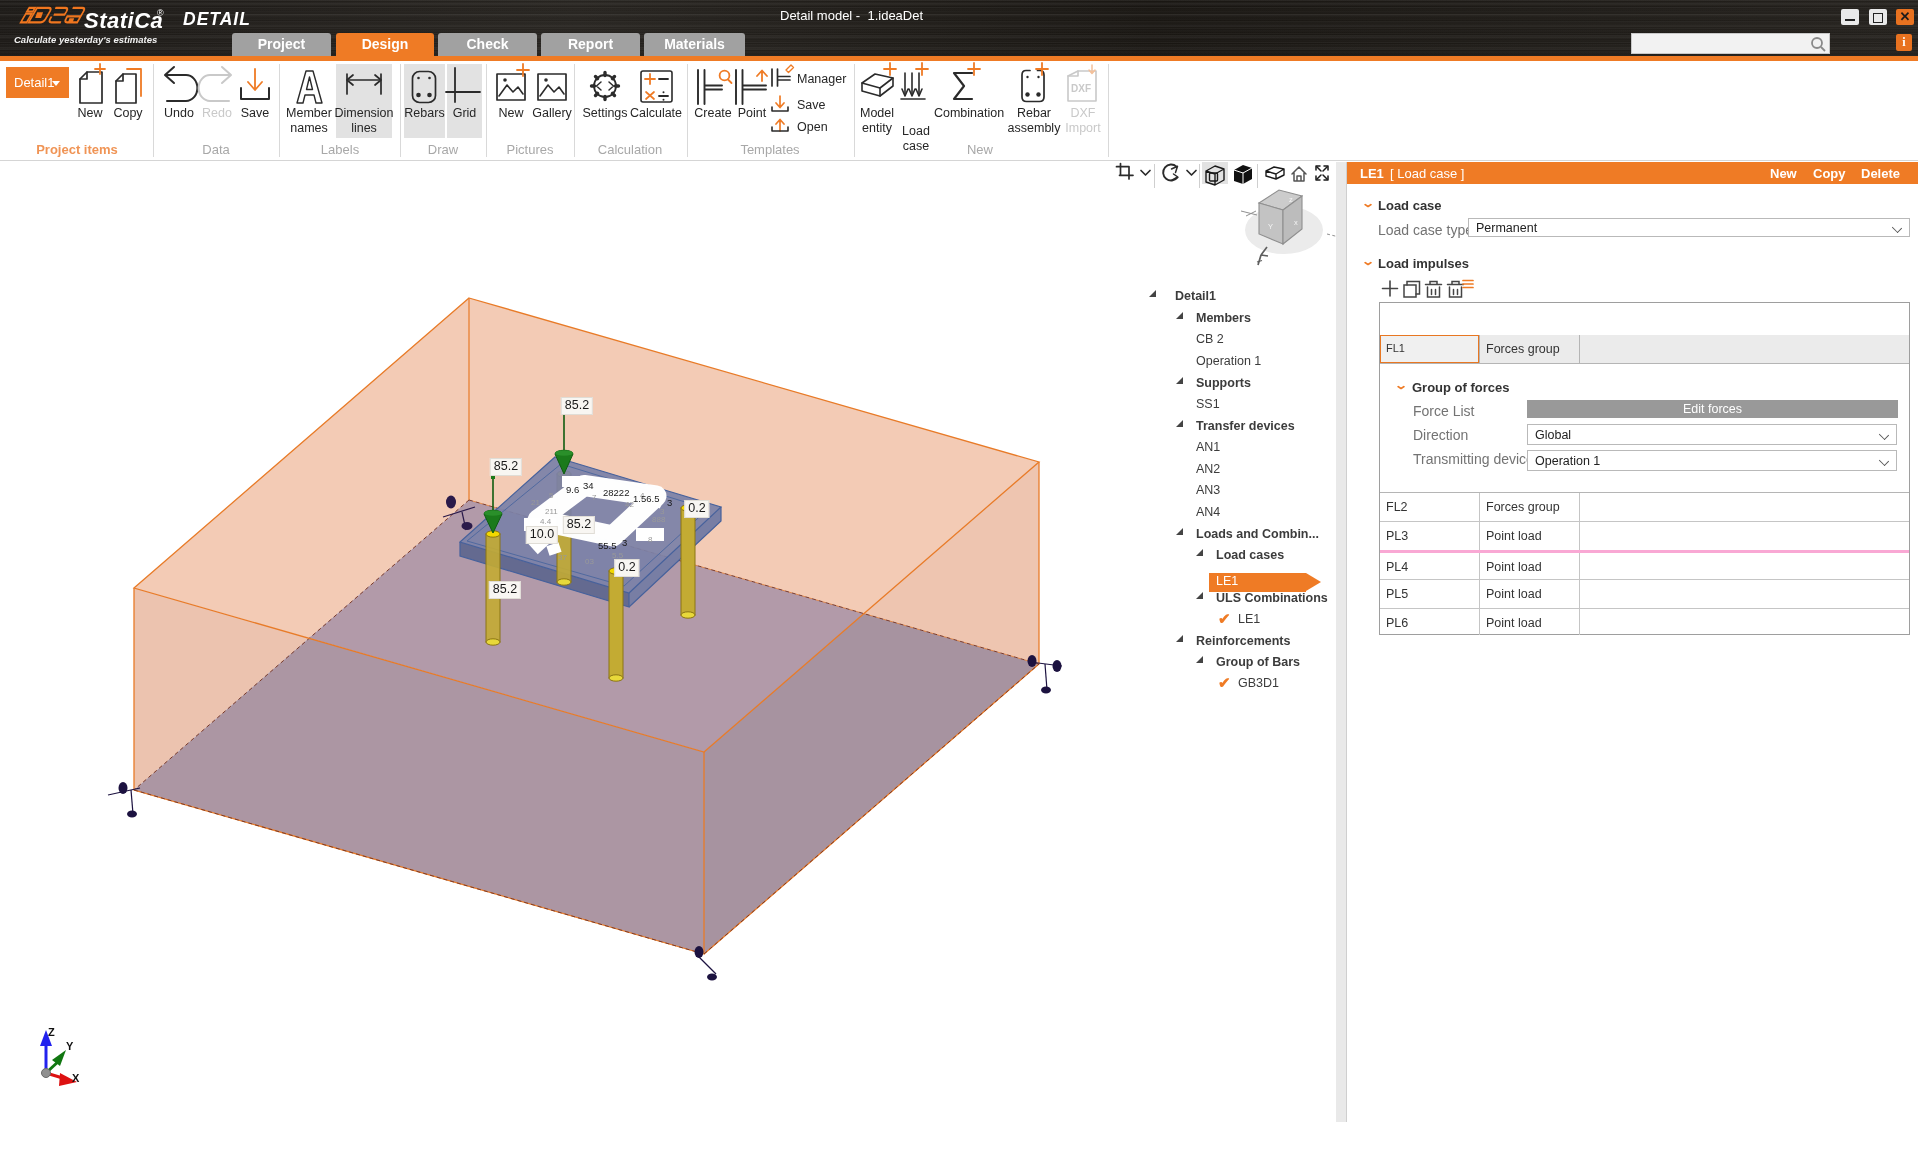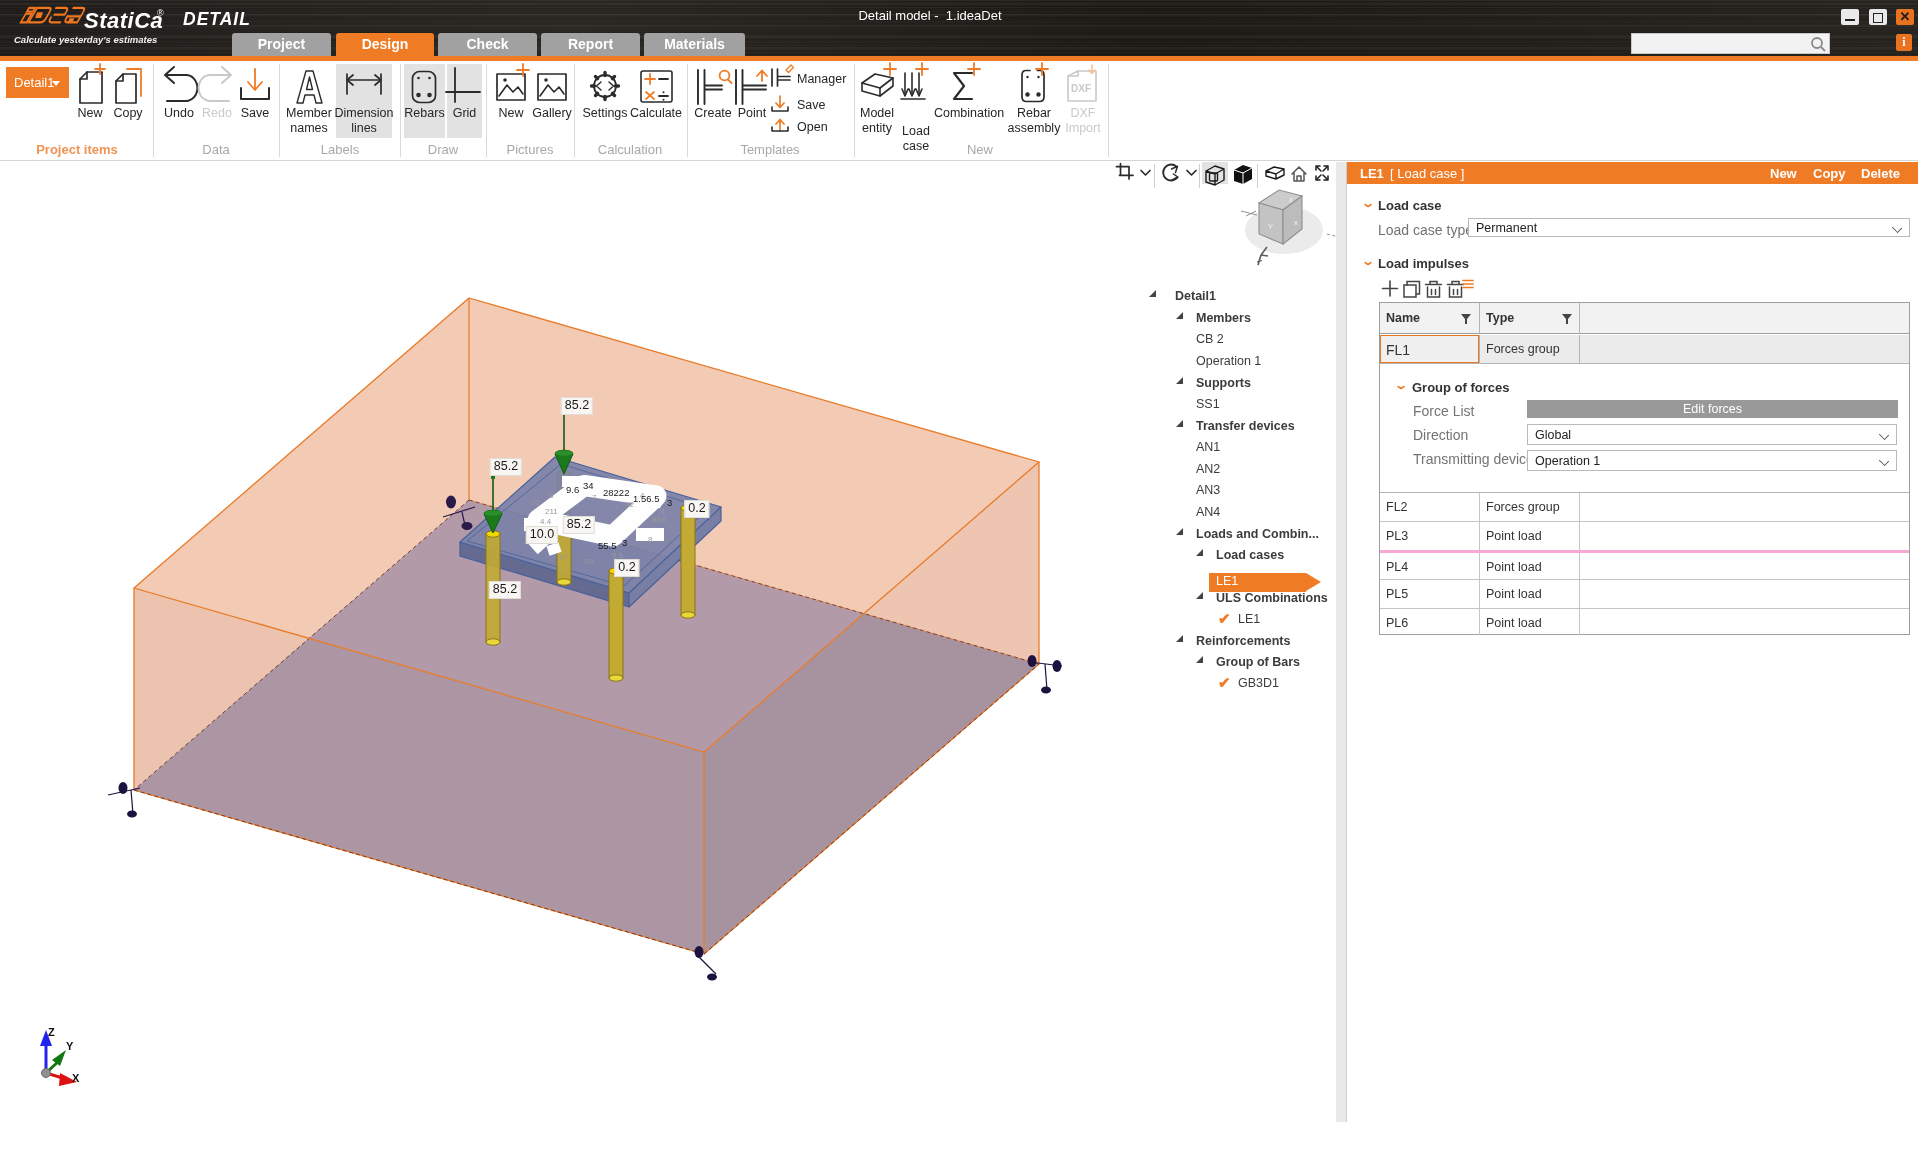--- a/index.html
+++ b/index.html
@@ -12,21 +12,21 @@
     repeating-linear-gradient(180deg, rgba(255,255,255,0.09) 0px, rgba(255,255,255,0.02) 1px, rgba(0,0,0,0.0) 2px, rgba(255,255,255,0.05) 3px, rgba(0,0,0,0.0) 4px, rgba(255,255,255,0.03) 5px, rgba(0,0,0,0) 7px),
     repeating-linear-gradient(180deg, rgba(255,255,255,0.04) 0px, rgba(0,0,0,0) 2px, rgba(255,255,255,0.07) 4px, rgba(0,0,0,0) 6px, rgba(255,255,255,0.02) 8px, rgba(0,0,0,0) 11px),
     linear-gradient(90deg, #191613 0%, #23201c 30%, #16130f 60%, #201d19 100%);
 }
 
 #titlebar { left:0; top:0; width:1918px; height:56px; }
 #logo-statica { left:84px; top:8px; font-size:22px; font-style:italic; font-weight:bold; color:#fff; letter-spacing:0.5px; }
 #logo-r { left:157px; top:8px; font-size:9px; color:#fff; }
 #logo-detail { left:183px; top:9px; font-size:17.5px; font-style:italic; font-weight:bold; color:#fff; letter-spacing:1px; }
 #tagline { left:14px; top:34px; font-size:9.5px; font-style:italic; font-weight:bold; color:#f2f2f2; }
-#wintitle { left:780px; top:8px; width:300px; text-align:center; font-size:13px; color:#fff; }
+#wintitle { left:780px; top:8px; width:300px; text-align:left; font-size:13px; color:#fff; }
 .winbtn { top:9px; width:18px; height:16px; border-radius:2px; }
 #btn-min { left:1841px; background:#e9e9e9; }
 #btn-min::after { content:""; position:absolute; left:4px; top:10px; width:10px; height:2px; background:#222; }
 #btn-max { left:1869px; background:#e9e9e9; }
 #btn-max::after { content:""; position:absolute; left:4px; top:3.5px; width:8px; height:8px; border:1.5px solid #222; }
 #btn-close { left:1896px; background:#e87220; color:#1a1a1a; font-weight:bold; font-size:13px; text-align:center; line-height:16px; }
 #searchbox { left:1631px; top:33px; width:199px; height:21px; background:#f2f2f2; border:1px solid #c8c8c8; }
 #infobtn { left:1896px; top:34px; width:16px; height:17px; background:#e87220; border-radius:2px; color:#fff; font-weight:bold; font-size:12px; text-align:center; line-height:17px; font-family:"Liberation Serif", serif; }
 
 .tab { top:33px; height:23px; color:#fff; font-size:14px; font-weight:bold; text-align:center; line-height:23px; background:#a1a1a1; border-radius:3px 3px 0 0;margin-left:16px; }
@@ -541,35 +541,23 @@
       </g>
       <g stroke="#444" stroke-width="1.5">
         <path d="M66.5 5.5 L82.5 5.5 M71 5 L71 2.5 L78 2.5 L78 5"></path>
         <path d="M68.5 8 L68.5 18 L80.5 18 L80.5 8"></path>
         <path d="M72.5 10.5 L72.5 15.5 M76.5 10.5 L76.5 15.5"></path>
       </g>
       <path d="M82 1.5 L92 1.5 M82 5 L92 5 M82 8.5 L92 8.5" stroke="#ef7b25" stroke-width="1.7"></path>
     </svg>
 
     <div class="abs" style="left:32px;top:140px;width:531px;height:333px;border:1px solid #9e9e9e">
-      <div class="abs" style="left:0;top:0;width:529px;height:31px;background:#f2f2f2;border-bottom:1px solid #9e9e9e">
-        <span style="position:absolute;left:6px;top:8px;font-size:12.5px;font-weight:bold;color:#333">Name</span>
-        <span style="position:absolute;left:106px;top:8px;font-size:12.5px;font-weight:bold;color:#333">Type</span>
-        <svg width="12" height="12" style="position:absolute;left:80px;top:10px">
-            <path d="M1 1 L11 1 L7 6 L7 11 L5 11 L5 6 Z" fill="#444"></path>
-          </svg>
-        <svg width="12" height="12" style="position:absolute;left:181px;top:10px">
-            <path d="M1 1 L11 1 L7 6 L7 11 L5 11 L5 6 Z" fill="#444"></path>
-          </svg>
-        <div class="abs" style="left:99px;top:0;width:1px;height:31px;background:#b5b5b5"></div>
-        <div class="abs" style="left:199px;top:0;width:1px;height:31px;background:#b5b5b5"></div>
-      </div>
       <div class="abs" style="left:0;top:32px;width:529px;height:29px;background:#ebebeb;border-bottom:1px solid #b5b5b5">
         <div class="abs" style="left:0;top:0;width:99px;height:28px;border:1px solid #e87722;background:#f0f0f0"></div>
-        <span style="position:absolute;left:6px;top:7px;font-size:14px;color:#333">FL1</span>
+        <span style="position:absolute;left:6px;top:7px;font-size:11px;color:#333">FL1</span>
         <span style="position:absolute;left:106px;top:7px;font-size:12.5px;color:#333">Forces group</span>
         <div class="abs" style="left:99px;top:0;width:1px;height:29px;background:#b5b5b5"></div>
         <div class="abs" style="left:199px;top:0;width:1px;height:29px;background:#b5b5b5"></div>
       </div>
 
       <div class="abs" style="left:0;top:61px;width:529px;height:128px;background:#fff">
         <div class="chev" style="left:16px;top:14px">⌄</div>
         <div class="sechead" style="left:32px;top:16px">Group of forces</div>
         <div class="plabel" style="left:33px;top:39px">Force List</div>
         <div class="abs" style="left:147px;top:36px;width:371px;height:18px;background:#999999;color:#fff;font-size:12.5px;text-align:center;line-height:18px">Edit forces</div>

